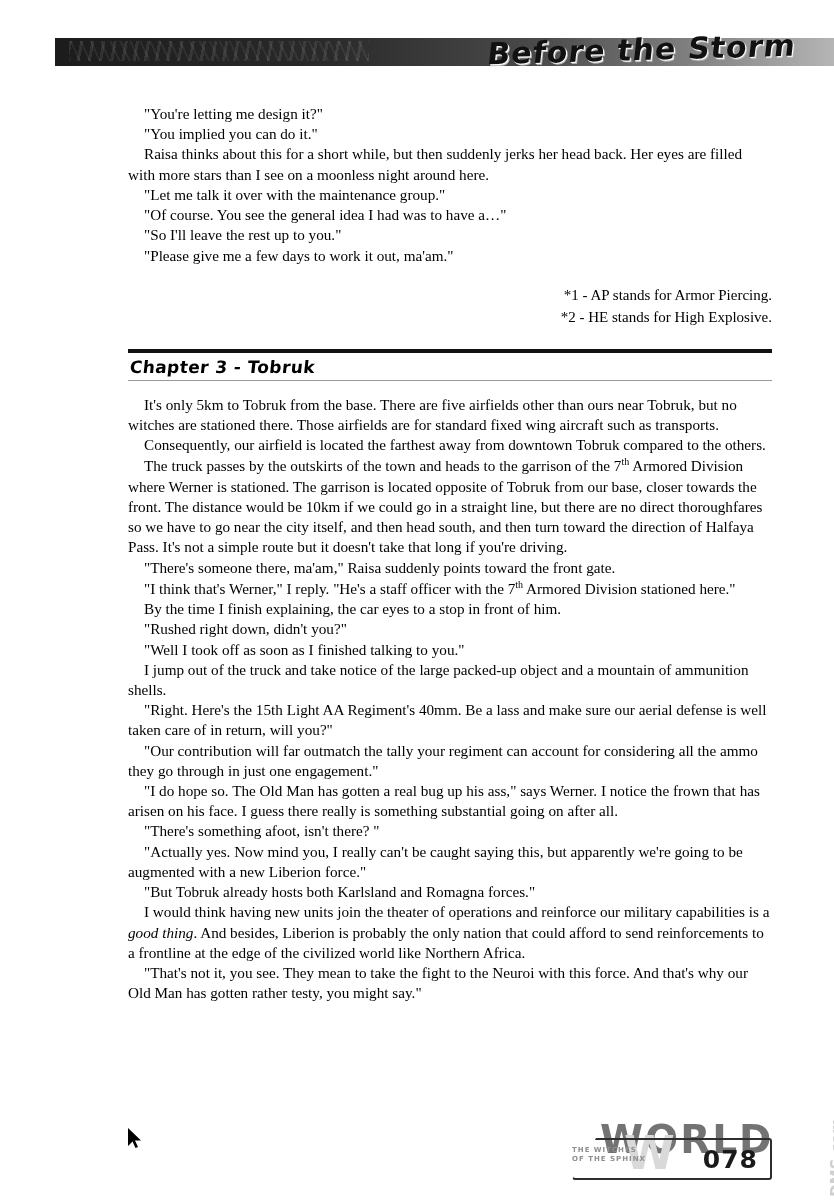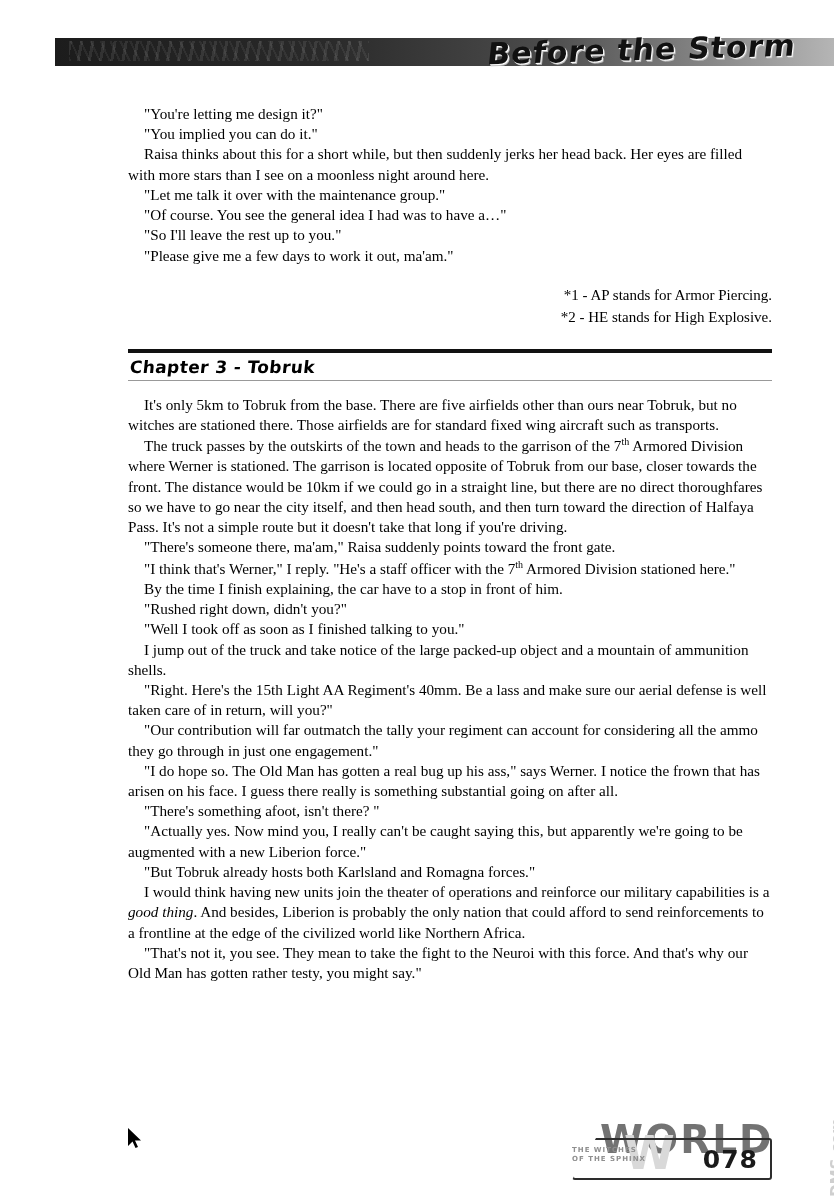--- a/index.html
+++ b/index.html
@@ -225,24 +225,25 @@
     <div>*2 - HE stands for High Explosive.</div>
   </div>
 
   <div class="chapter">
     <div class="chapter-rule-top"></div>
     <div class="chapter-title">Chapter 3 - Tobruk</div>
     <div class="chapter-rule-bottom"></div>
 
     <div>
       <p class="indent">It's only 5km to Tobruk from the base. There are five airfields other than ours near Tobruk, but no witches are stationed there. Those airfields are for standard fixed wing aircraft such as transports.</p>
+      <p class="indent">Consequently, our airfield is located the farthest away from downtown Tobruk compared to the others.</p>
       <p class="indent">The truck passes by the outskirts of the town and heads to the garrison of the 7<sup>th</sup> Armored Division where Werner is stationed. The garrison is located opposite of Tobruk from our base, closer towards the front. The distance would be 10km if we could go in a straight line, but there are no direct thoroughfares so we have to go near the city itself, and then head south, and then turn toward the direction of Halfaya Pass. It's not a simple route but it doesn't take that long if you're driving.</p>
       <p class="indent">"There's someone there, ma'am," Raisa suddenly points toward the front gate.</p>
       <p class="indent">"I think that's Werner," I reply. "He's a staff officer with the 7<sup>th</sup> Armored Division stationed here."</p>
-      <p class="indent">By the time I finish explaining, the car have to a stop in front of him.</p>
+      <p class="indent">By the time I finish explaining, the car eyes to a stop in front of him.</p>
       <p class="indent">"Rushed right down, didn't you?"</p>
       <p class="indent">"Well I took off as soon as I finished talking to you."</p>
       <p class="indent">I jump out of the truck and take notice of the large packed-up object and a mountain of ammunition shells.</p>
       <p class="indent">"Right. Here's the 15th Light AA Regiment's 40mm. Be a lass and make sure our aerial defense is well taken care of in return, will you?"</p>
       <p class="indent">"Our contribution will far outmatch the tally your regiment can account for considering all the ammo they go through in just one engagement."</p>
       <p class="indent">"I do hope so. The Old Man has gotten a real bug up his ass," says Werner. I notice the frown that has arisen on his face. I guess there really is something substantial going on after all.</p>
       <p class="indent">"There's something afoot, isn't there? "</p>
       <p class="indent">"Actually yes. Now mind you, I really can't be caught saying this, but apparently we're going to be augmented with a new Liberion force."</p>
       <p class="indent">"But Tobruk already hosts both Karlsland and Romagna forces."</p>
       <p class="indent">I would think having new units join the theater of operations and reinforce our military capabilities is a <em>good thing</em>. And besides, Liberion is probably the only nation that could afford to send reinforcements to a frontline at the edge of the civilized world like Northern Africa.</p>

